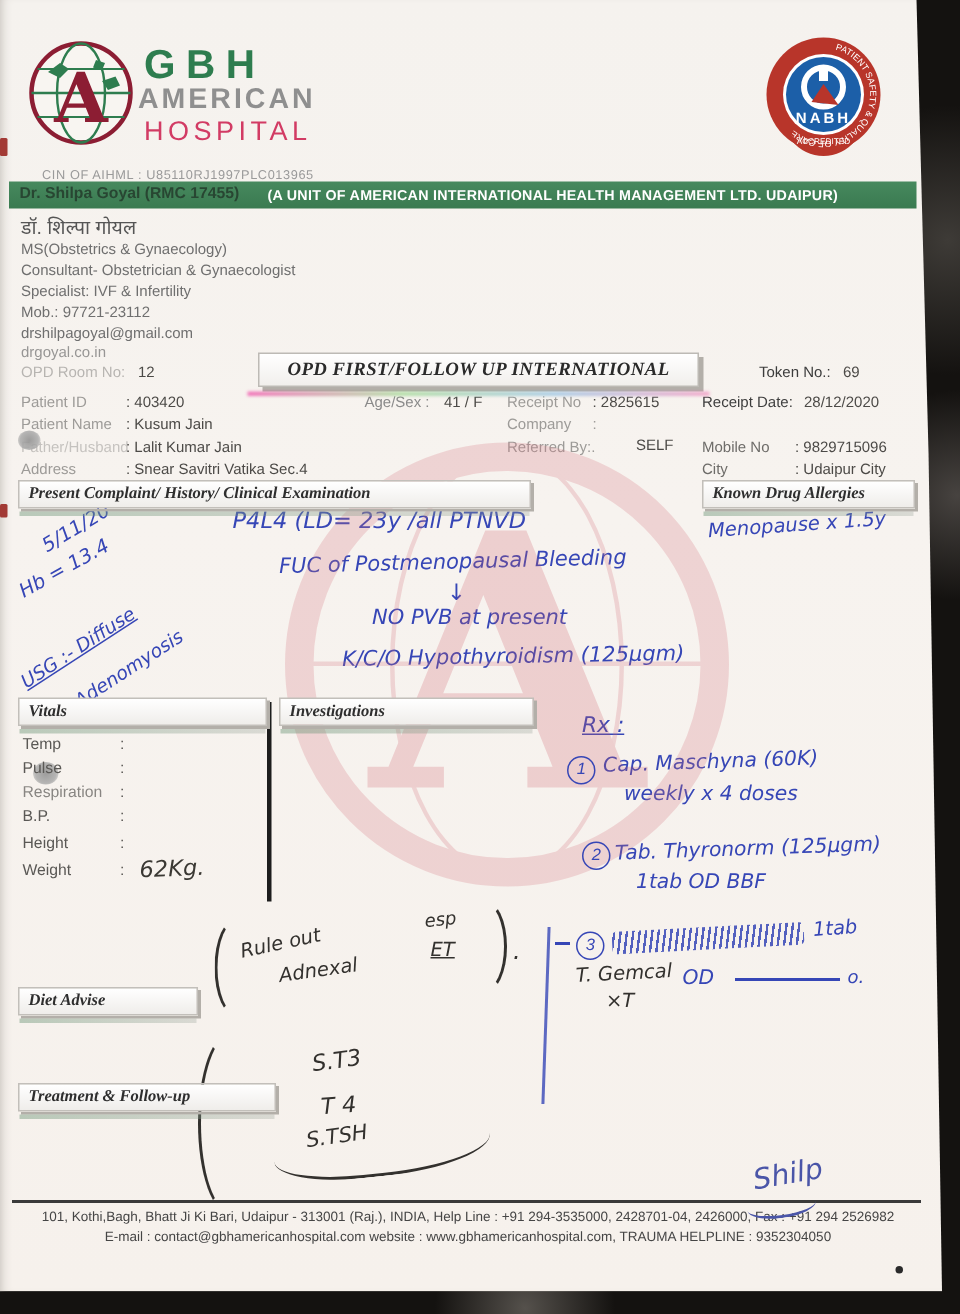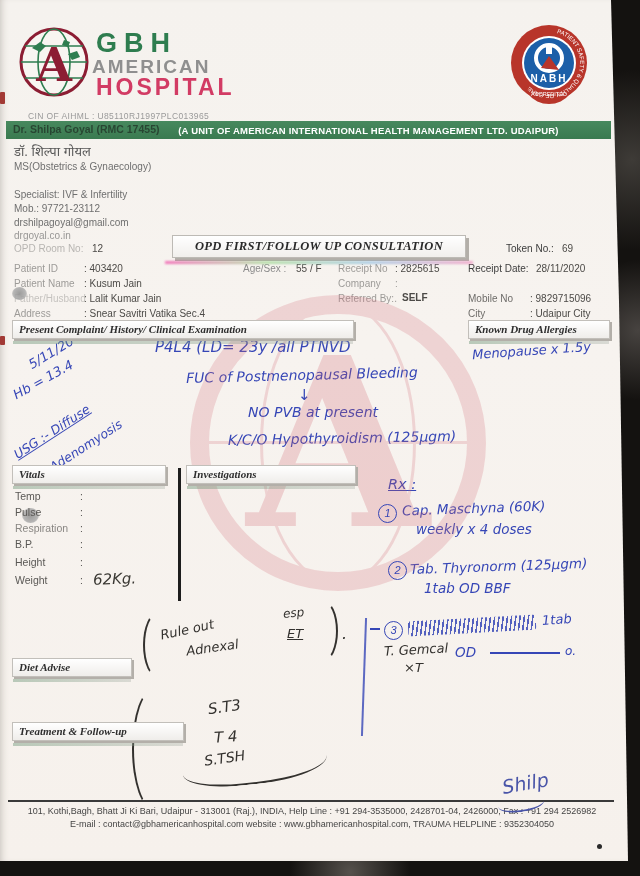--- a/index.html
+++ b/index.html
@@ -16,21 +16,21 @@
   #paper{
     position:absolute;left:0;top:0;width:628px;height:861px;
     background:linear-gradient(180deg,#f5f2ee 0%,#f7f3ef 40%,#f6f1ec 100%);
     clip-path:polygon(0 0,611px 0,619px 35%,628px 100%,0 100%);
     box-shadow:inset 6px 0 8px -6px #b9b4ae;
   }
   .edge-mark{background:#a23a35;border-radius:1px;}
   
   .brand-gbh{color:#2e7d4f;font-weight:bold;font-size:27px;letter-spacing:7px;line-height:26px;}
   .brand-american{color:#8f8f8f;font-weight:bold;font-size:19px;letter-spacing:2px;line-height:20px;}
-  .brand-hospital{color:#d23b64;font-weight:bold;font-size:23px;letter-spacing:3px;line-height:22px;}
+  .brand-hospital{color:#d23b64;font-weight:normal;font-size:18px;letter-spacing:3px;line-height:22px;}
   .brand-iso{color:#1c1c1c;font-weight:bold;font-size:23px;letter-spacing:1px;}
   .brand-cin{color:#9a9a9a;font-size:8.5px;letter-spacing:.4px;}
   
   .banner{left:6px;top:121px;width:605px;height:18px;background:linear-gradient(#47895e,#3a7a50);
     color:#fff;font-weight:bold;font-size:9.5px;display:flex;align-items:center;justify-content:center;
     padding-left:120px;box-sizing:border-box;letter-spacing:.2px;}
   .banner-doc{left:13px;top:123px;color:#243c2c;font-weight:bold;font-size:10.5px;z-index:3;opacity:.85;}
   .doc-line{color:#6f6f6f;font-size:10px;line-height:13px;}
   .doc-hindi{color:#555;font-size:13px;}
   
@@ -120,49 +120,50 @@
       <path d="M16 64 a31 31 0 0 0 50 0 l-4 8 a27 27 0 0 1 -42 0 z" fill="#b8352a"></path>
       <text x="41" y="74" text-anchor="middle" font-size="5.5" fill="#ffffff" font-family="Liberation Sans,sans-serif">ACCREDITED</text>
     </svg>
   </div>
 
   <div class="abs banner">(A UNIT OF AMERICAN INTERNATIONAL HEALTH MANAGEMENT LTD. UDAIPUR)</div>
   <div class="abs banner-doc">Dr. Shilpa Goyal (RMC 17455)</div>
 
   <div class="abs doc-hindi" style="left:14px;top:142px;">डॉ. शिल्पा गोयल</div>
   <div class="abs doc-line" style="left:14px;top:160px;">MS(Obstetrics &amp; Gynaecology)</div>
+  <div class="abs doc-line" style="left:14px;top:174px;">Consultant- Obstetrician &amp; Gynaecologist</div>
   <div class="abs doc-line" style="left:14px;top:188px;">Specialist: IVF &amp; Infertility</div>
   <div class="abs doc-line" style="left:14px;top:202px;">Mob.: 97721-23112</div>
   <div class="abs doc-line" style="left:14px;top:216px;">drshilpagoyal@gmail.com</div>
   <div class="abs doc-line" style="left:14px;top:229px;opacity:.7">drgoyal.co.in</div>
 
   <div class="abs lbl" style="left:14px;top:243px;opacity:.7">OPD Room No:</div>
   <div class="abs val" style="left:92px;top:243px;">12</div>
-  <div class="abs titlebox" style="left:172px;top:235px;width:292px;z-index:2">OPD FIRST/FOLLOW UP CONSULTATION</div>
+  <div class="abs titlebox" style="left:172px;top:235px;width:292px;z-index:2">OPD FIRST/FOLLOW UP INTERNATIONAL</div>
   <div class="abs val" style="left:506px;top:243px;color:#3c3c3c">Token No.:</div>
   <div class="abs val" style="left:562px;top:243px;">69</div>
 
   <div class="abs lbl" style="left:14px;top:263px;">Patient ID</div>
   <div class="abs val" style="left:84px;top:263px;">: 403420</div>
   <div class="abs lbl" style="left:243px;top:263px;color:#8a8a8a">Age/Sex :</div>
-  <div class="abs val" style="left:296px;top:263px;">55  / F</div>
+  <div class="abs val" style="left:296px;top:263px;">41  / F</div>
   <div class="abs lbl" style="left:338px;top:263px;">Receipt No</div>
   <div class="abs val" style="left:395px;top:263px;">: 2825615</div>
   <div class="abs val" style="left:468px;top:263px;color:#3e3e3e">Receipt Date:</div>
-  <div class="abs val" style="left:536px;top:263px;">28/11/2020</div>
+  <div class="abs val" style="left:536px;top:263px;">28/12/2020</div>
 
   <div class="abs lbl" style="left:14px;top:278px;">Patient Name</div>
   <div class="abs val" style="left:84px;top:278px;">: Kusum Jain</div>
   <div class="abs lbl" style="left:338px;top:278px;">Company</div>
   <div class="abs lbl" style="left:395px;top:278px;">:</div>
 
   <div class="abs lbl" style="left:14px;top:293px;opacity:.55">Father/Husband</div>
   <div class="abs val" style="left:84px;top:293px;">: Lalit Kumar Jain</div>
   <div class="abs lbl" style="left:338px;top:293px;">Referred By:.</div>
-  <div class="abs val" style="left:402px;top:292px;font-weight:bold;">SELF</div>
+  <div class="abs val" style="left:424px;top:292px;">SELF</div>
   <div class="abs lbl" style="left:468px;top:293px;color:#6e6c69">Mobile No</div>
   <div class="abs val" style="left:530px;top:293px;">: 9829715096</div>
 
   <div class="abs lbl" style="left:14px;top:308px;">Address</div>
   <div class="abs val" style="left:84px;top:308px;">: Snear Savitri Vatika Sec.4</div>
   <div class="abs lbl" style="left:468px;top:308px;color:#6e6c69">City</div>
   <div class="abs val" style="left:530px;top:308px;">: Udaipur City</div>
 
   <div class="abs smudge" style="left:12px;top:287px;width:15px;height:13px;"></div>
   <div class="abs smudge" style="left:22px;top:508px;width:17px;height:15px;"></div>
@@ -174,21 +175,21 @@
   <div class="abs hand" style="left:10px;top:372px;font-size:13px;transform:rotate(-29deg);">Hb = 13.4</div>
   <div class="abs hand" style="left:8px;top:424px;font-size:12.5px;transform:rotate(-33deg);text-decoration:underline;">USG :- Diffuse</div>
   <div class="abs hand" style="left:44px;top:438px;font-size:12.5px;transform:rotate(-33deg);">Adenomyosis</div>
   <div class="abs hand" style="left:155px;top:338px;font-size:15px;">P4L4    (LD= 23y /all PTNVD</div>
   <div class="abs hand" style="left:186px;top:367px;font-size:14px;transform:rotate(-1.5deg);">FUC of Postmenopausal Bleeding</div>
   <div class="abs hand" style="left:298px;top:386px;font-size:15px;">↓</div>
   <div class="abs hand" style="left:248px;top:404px;font-size:14px;">NO PVB at present</div>
   <div class="abs hand" style="left:228px;top:430px;font-size:14px;transform:rotate(-1deg);">K/C/O Hypothyroidism (125µgm)</div>
   <div class="abs hand" style="left:472px;top:343px;font-size:13px;transform:rotate(-4deg);">Menopause x 1.5y</div>
 
-  <div class="abs hbox" style="left:12px;top:465px;width:154px;z-index:2">Vitals</div>
+  <div class="abs hbox" style="left:12px;top:465px;width:166px;z-index:2">Vitals</div>
   <div class="abs hbox" style="left:186px;top:465px;width:170px;z-index:2">Investigations</div>
   <div class="abs divider-v"></div>
 
   <div class="abs vit-lbl" style="left:15px;top:490px;">Temp</div>
   <div class="abs vit-lbl" style="left:80px;top:490px;">:</div>
   <div class="abs vit-lbl" style="left:15px;top:506px;">Pulse</div>
   <div class="abs vit-lbl" style="left:80px;top:506px;">:</div>
   <div class="abs vit-lbl" style="left:15px;top:522px;opacity:.7">Respiration</div>
   <div class="abs vit-lbl" style="left:80px;top:522px;">:</div>
   <div class="abs vit-lbl" style="left:15px;top:538px;">B.P.</div>

